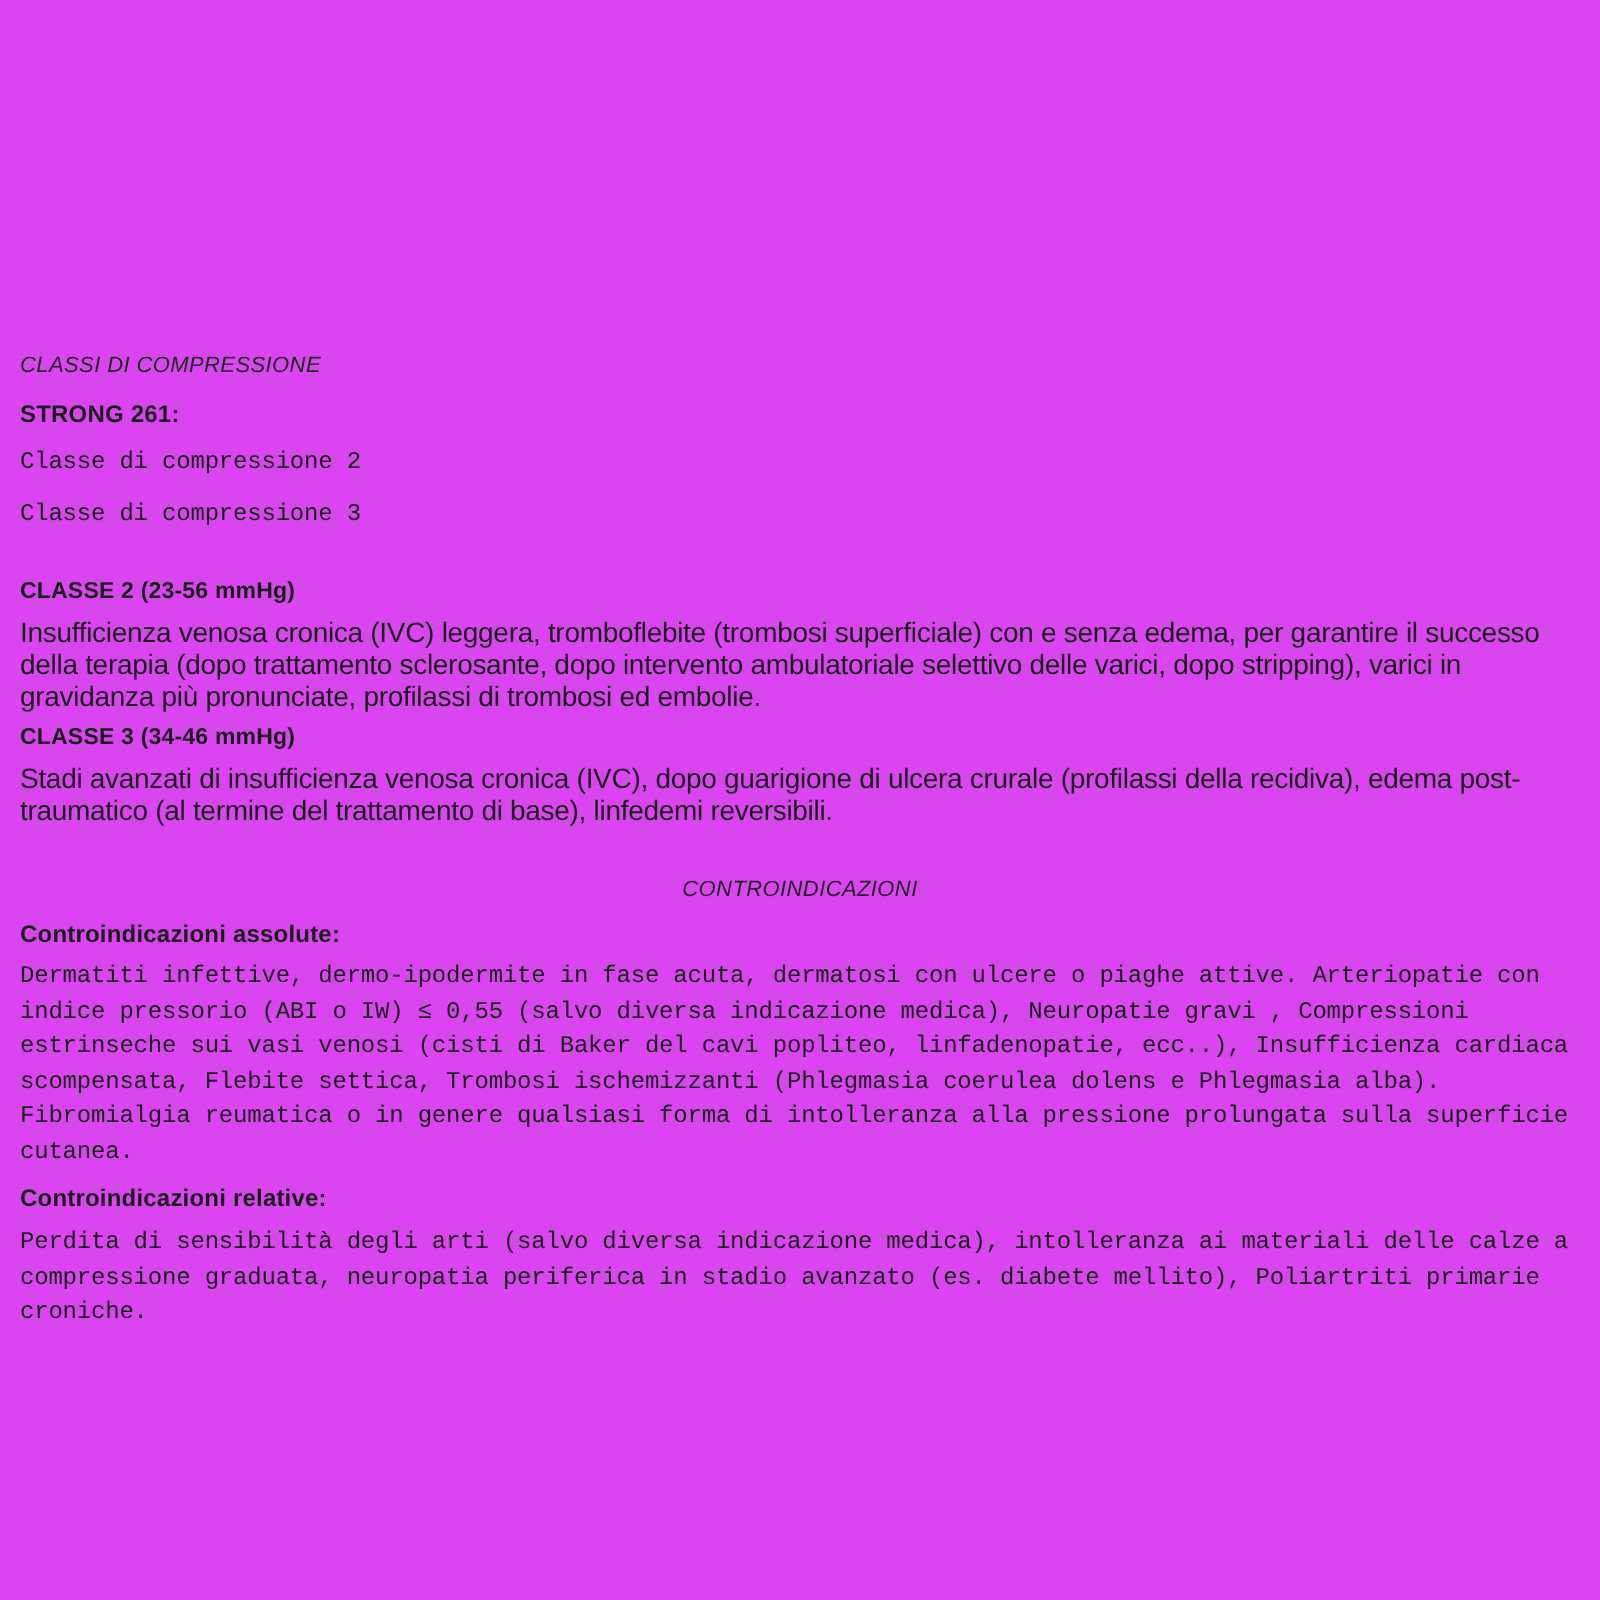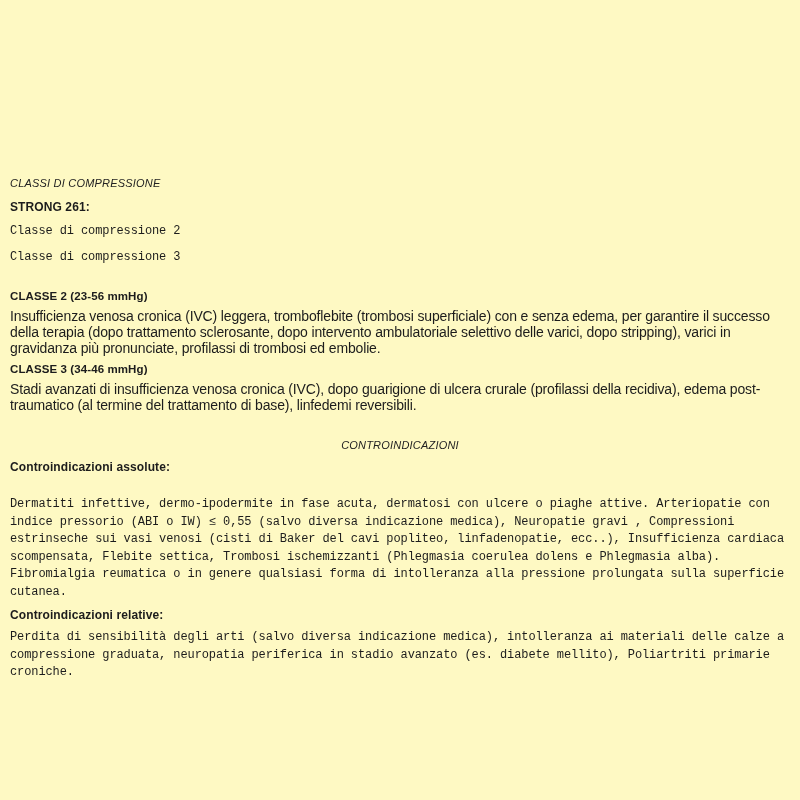--- a/index.html
+++ b/index.html
@@ -4,21 +4,21 @@
 <style>
   html, body {
     margin: 0;
     padding: 0;
     background: #ffffff;
   }
   .page {
     position: relative;
     width: 800px;
     height: 800px;
-    background: #fef9c3;
+    background: #d946ef;
     overflow: hidden;
     font-family: "Liberation Sans", sans-serif;
     color: #1c1c1c;
   }
   .content {
     position: absolute;
     top: 177px;
     left: 10px;
     right: 10px;
   }
@@ -53,21 +53,21 @@
   
   .m-heading1      { margin: 0 0 11px 0; }
   .m-strong-label  { margin: 0 0 9px 0; }
   .m-strong-value  { margin: 0 0 8px 0; }
   .m-end-sec1      { margin: 0 0 24px 0; }
   .m-heading2      { margin: 0 0 12px 0; }
   .m-class-head    { margin: 0 0 6px 0; }
   .m-class-para    { margin: 0 0 7px 0; }
   .m-end-sec2      { margin: 0 0 26px 0; }
   .m-heading3      { margin: 0 0 9px 0; text-align: center; }
-  .m-contra-label  { margin: 0 0 22px 0; }
+  .m-contra-label  { margin: 0 0 6px 0; }
   .m-contra-para   { margin: 0 0 7px 0; }
   .m-rel-label     { margin: 0 0 7px 0; }
   .m-last          { margin: 0; }
 </style>
 </head>
 <body>
 
 <div class="page">
   <div class="content">
 

